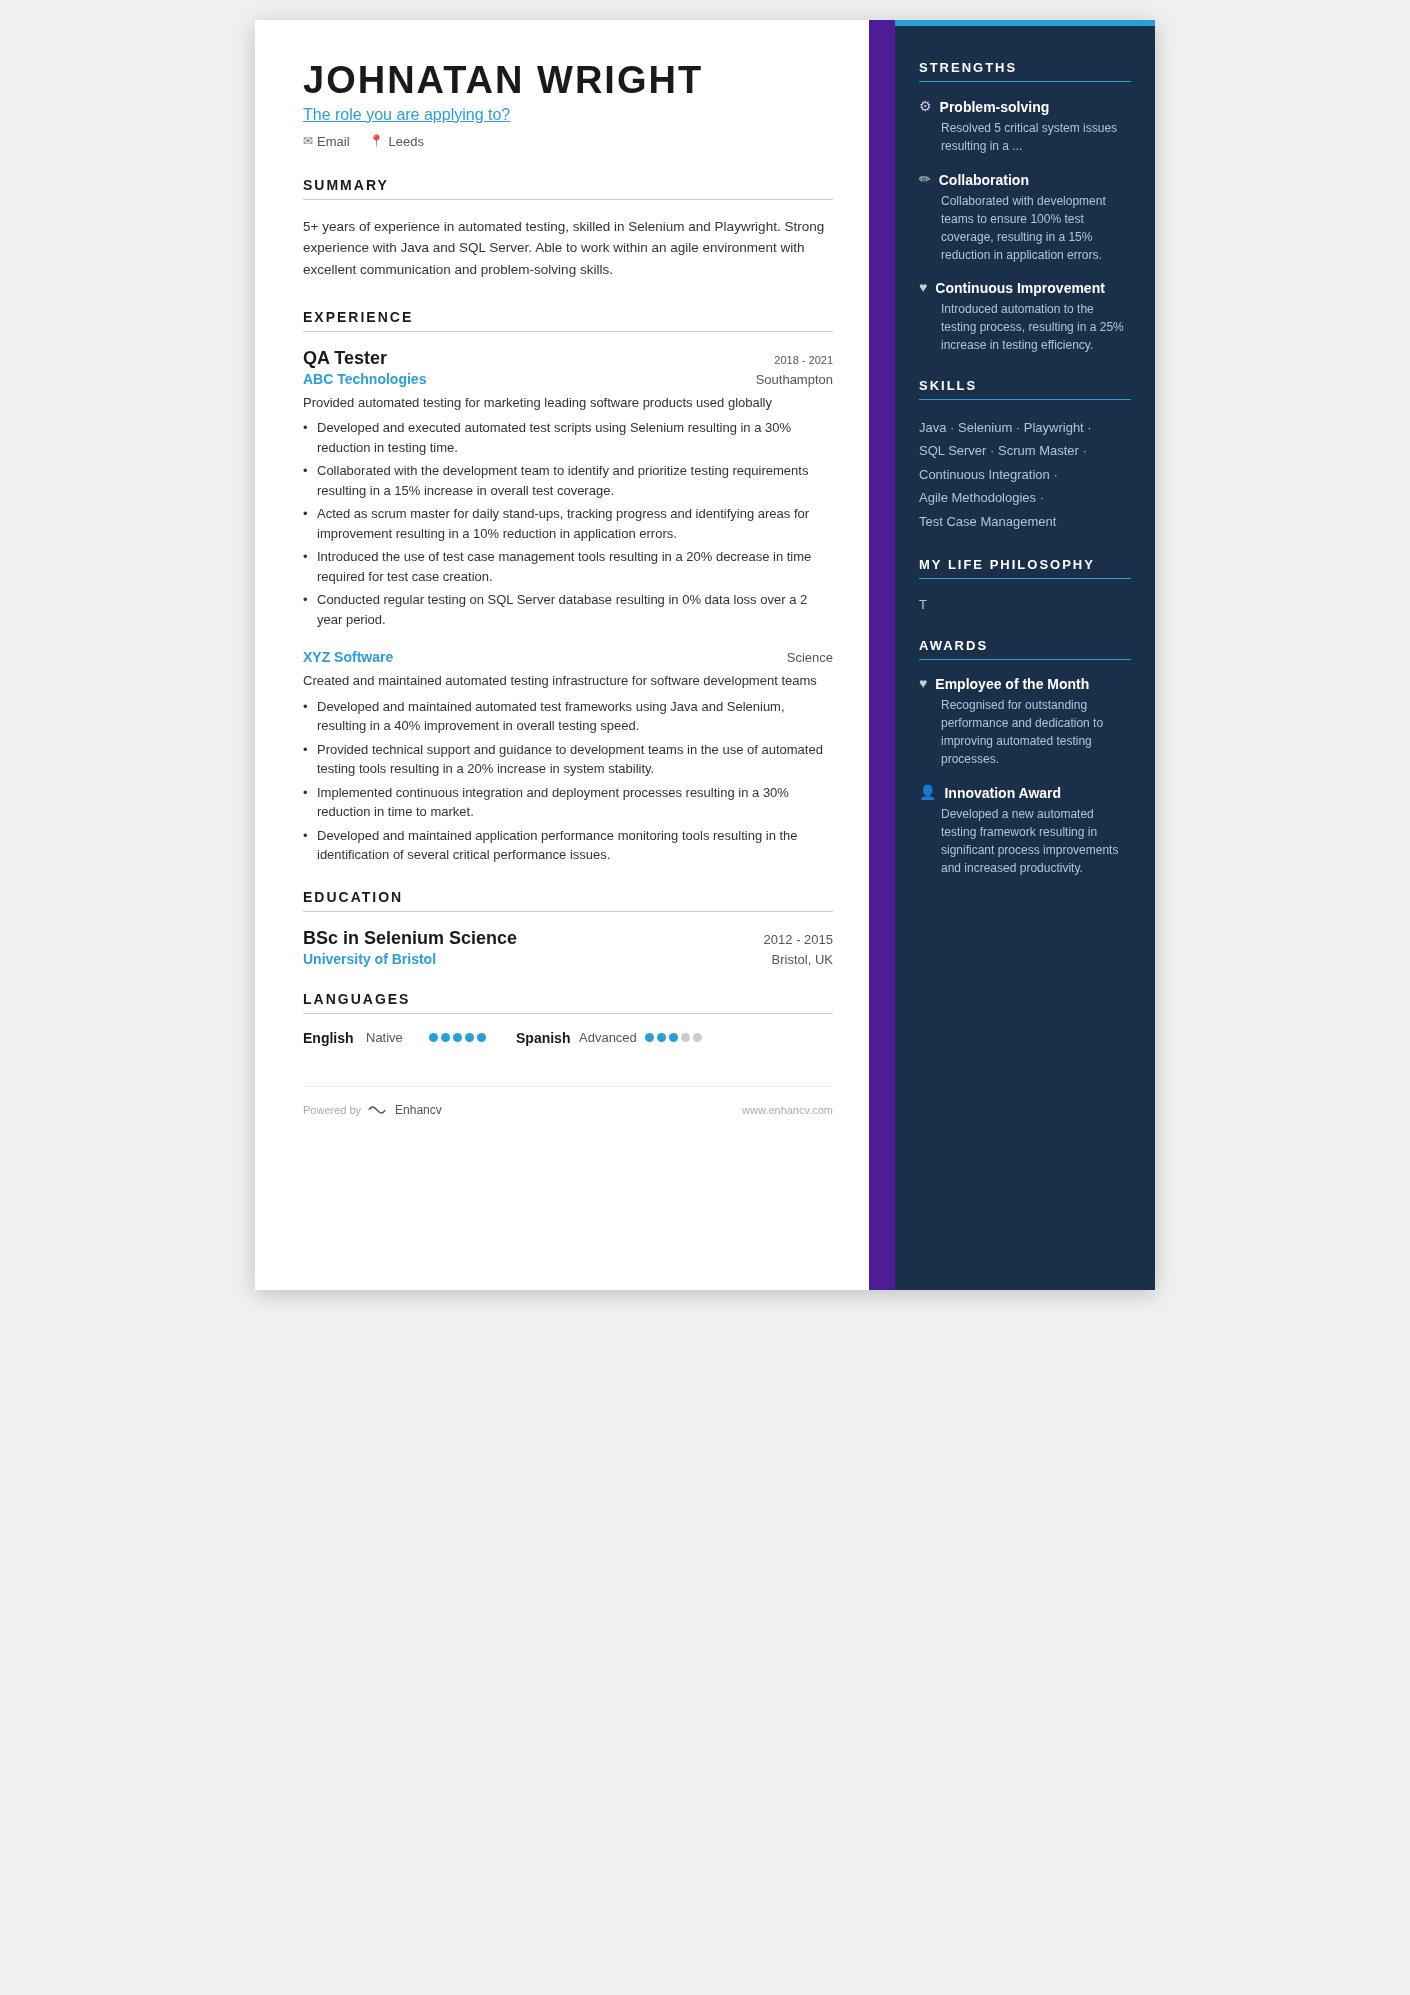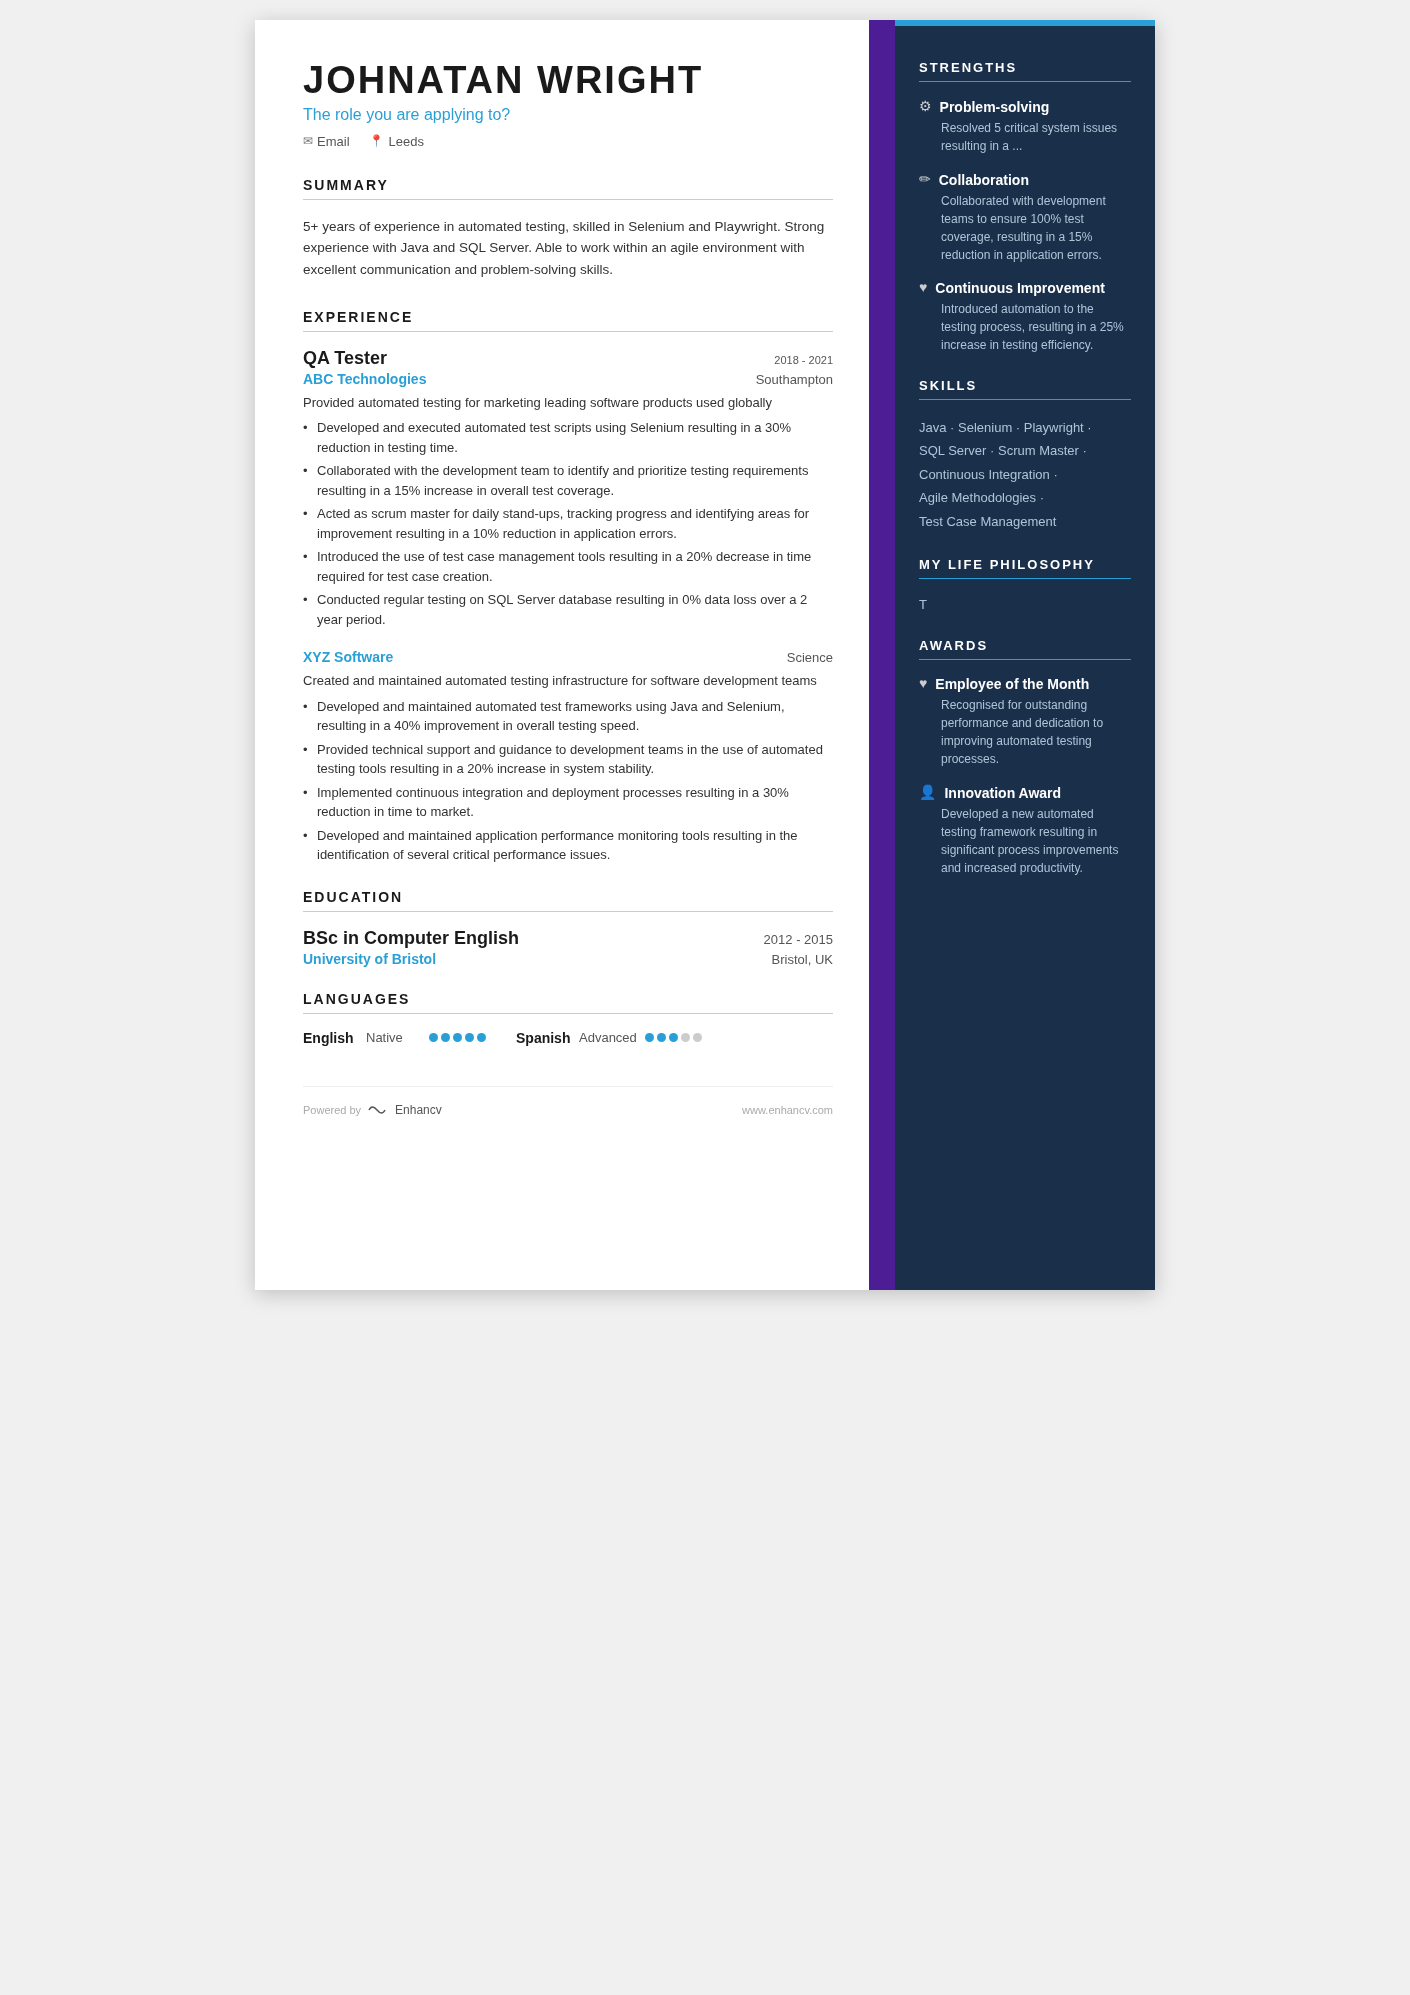--- a/index.html
+++ b/index.html
@@ -56,20 +56,21 @@
       text-transform: uppercase;
       font-family: Arial, sans-serif;
       line-height: 1.1;
       margin-bottom: 4px;
     }
     .header-role {
       font-size: 16px;
       color: #2a9fd6;
       margin-bottom: 10px;
       font-family: Arial, sans-serif;
+      text-decoration: underline;
     }
     .header-contact {
       display: flex;
       gap: 20px;
       font-size: 13px;
       color: #555;
       margin-bottom: 28px;
       font-family: Arial, sans-serif;
     }
     .header-contact span {
@@ -432,21 +433,21 @@
           <li>Developed and maintained application performance monitoring tools resulting in the identification of several critical performance issues.</li>
         </ul>
       </div>
     </div>
 
     <div class="section-block">
       <div class="section-title">EDUCATION</div>
       <hr class="section-divider">
       <div class="edu-item">
         <div class="edu-header">
-          <span class="edu-degree">BSc in Computer English</span>
+          <span class="edu-degree">BSc in Selenium Science</span>
           <span class="edu-dates">2012 - 2015</span>
         </div>
         <div class="edu-sub">
           <span class="edu-school">University of Bristol</span>
           <span class="edu-location">Bristol, UK</span>
         </div>
       </div>
     </div>
 
     <div class="section-block">

